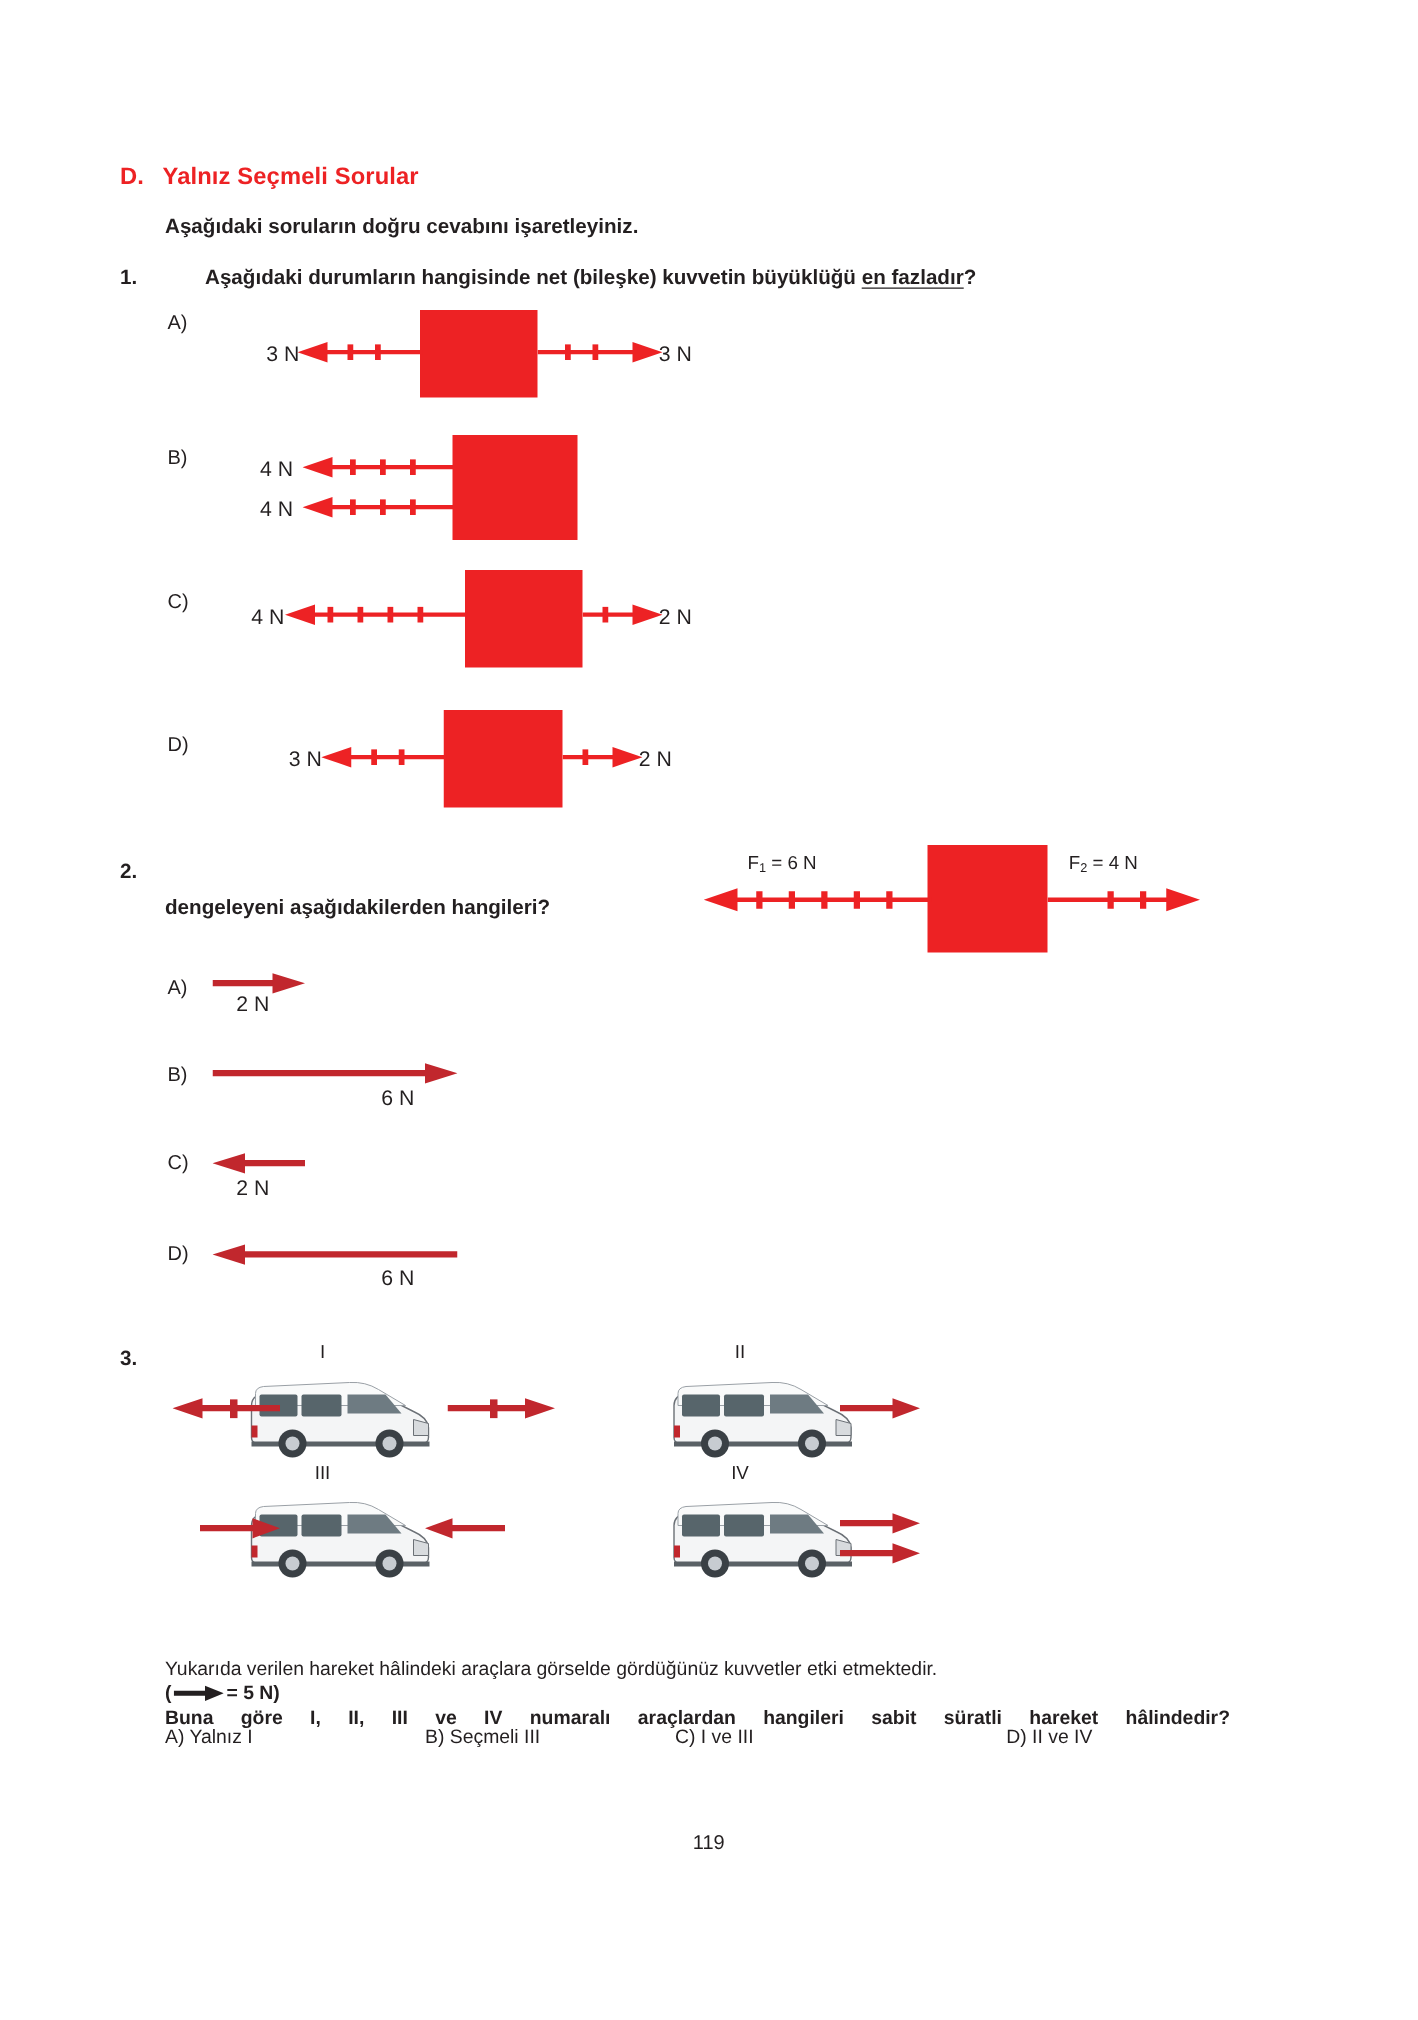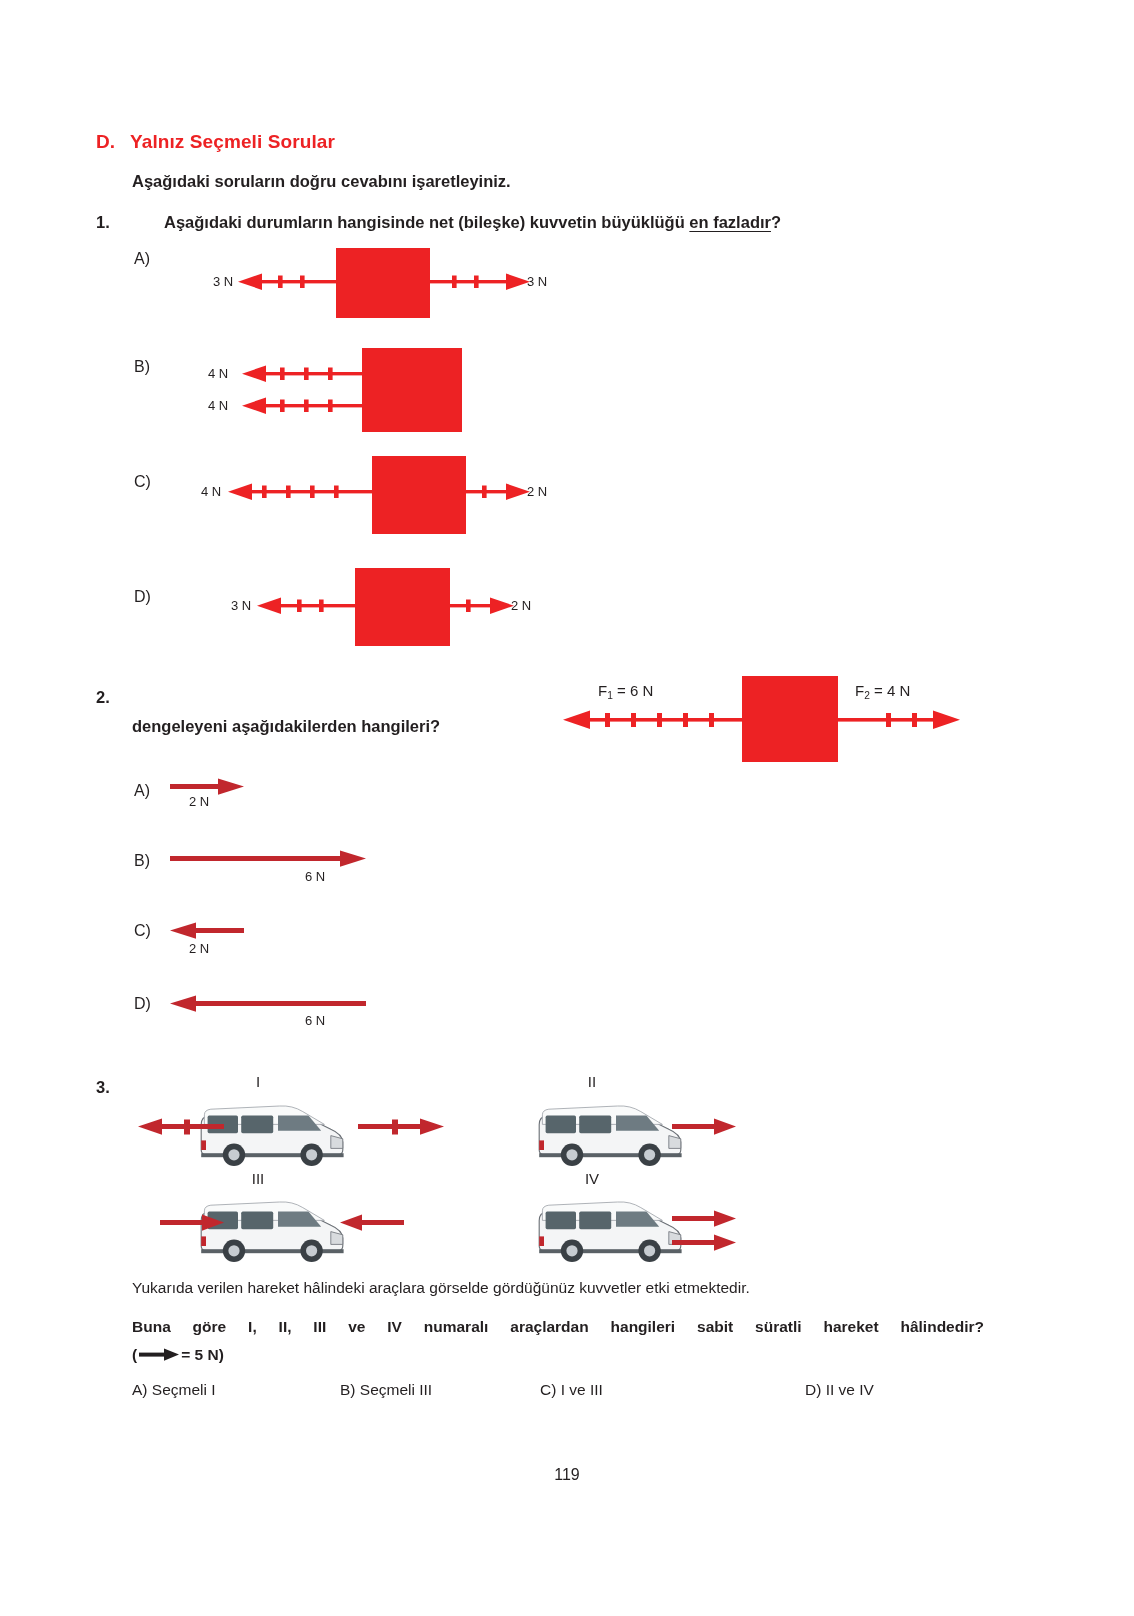--- a/index.html
+++ b/index.html
@@ -54,31 +54,32 @@
   }
   .q-text .u { text-decoration: underline; text-underline-offset: 3px; }
 
   .opt-letter {
     position: absolute;
     font-size: 16px;
     font-weight: normal;
   }
   .force-label {
     position: absolute;
-    font-size: 13px;
+    font-size: 17px;
     white-space: nowrap;
   }
   .roman {
     position: absolute;
     font-size: 15px;
     text-align: center;
   }
   .body-text {
     position: absolute;
     font-size: 15.5px;
+    margin-top: 48px;
   }
   .body-text.bold { font-weight: bold; }
 
   .answers-row { position: absolute; font-size: 15.5px; }
   .answers-row span { position: absolute; white-space: nowrap; }
 
   .page-no {
     position: absolute;
     left: 0; right: 0;
     top: 1466px;
@@ -393,21 +394,21 @@
     <svg width="40" height="14" viewBox="0 0 40 14">
       <g fill="#231f20">
         <rect x="0" y="4.6" width="29" height="4"></rect>
         <polygon points="40,6.6 25,0.5 25,12.7"></polygon>
       </g>
     </svg>
     <span>= 5 N)</span>
   </div>
 
   <div class="answers-row" style="left:0; top:1381px; width:1134px;">
-    <span style="left:132px;">A)  Seçmeli I</span>
+    <span style="left:132px;">A)  Yalnız I</span>
     <span style="left:340px;">B) Seçmeli III</span>
     <span style="left:540px;">C) I ve III</span>
     <span style="left:772px;margin-left:33px;">D) II ve IV</span>
   </div>
 
   <div class="page-no">119</div>
 
 </div>
 
 </body></html>

